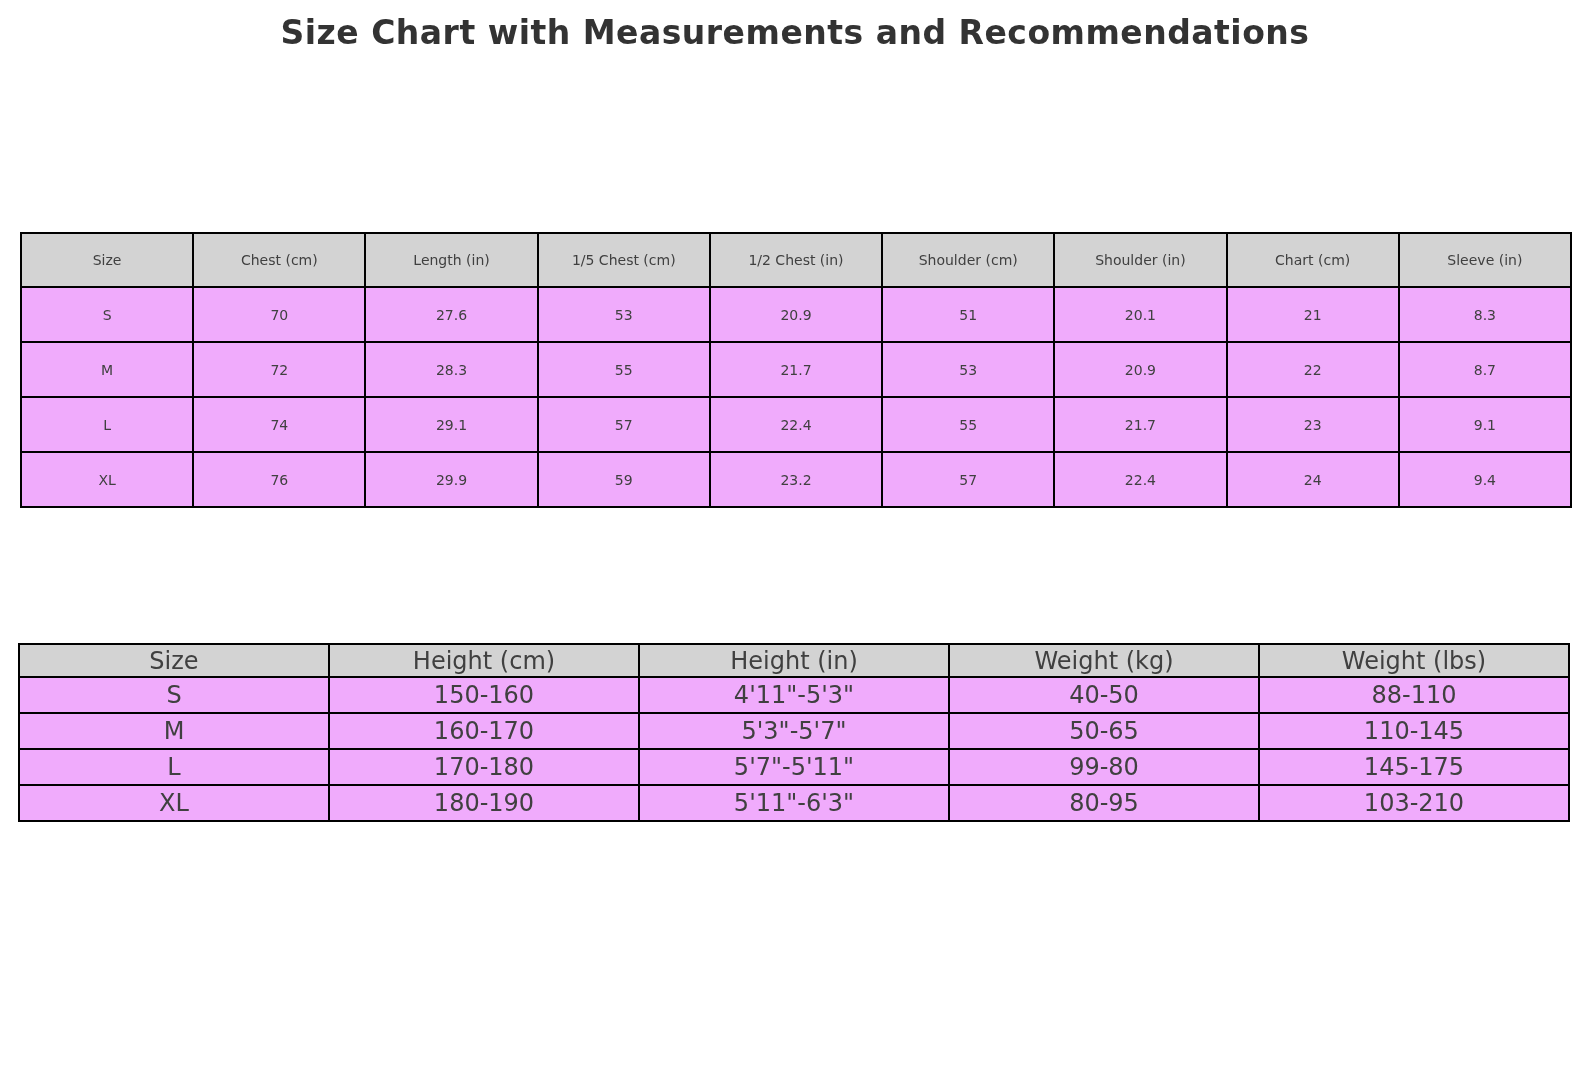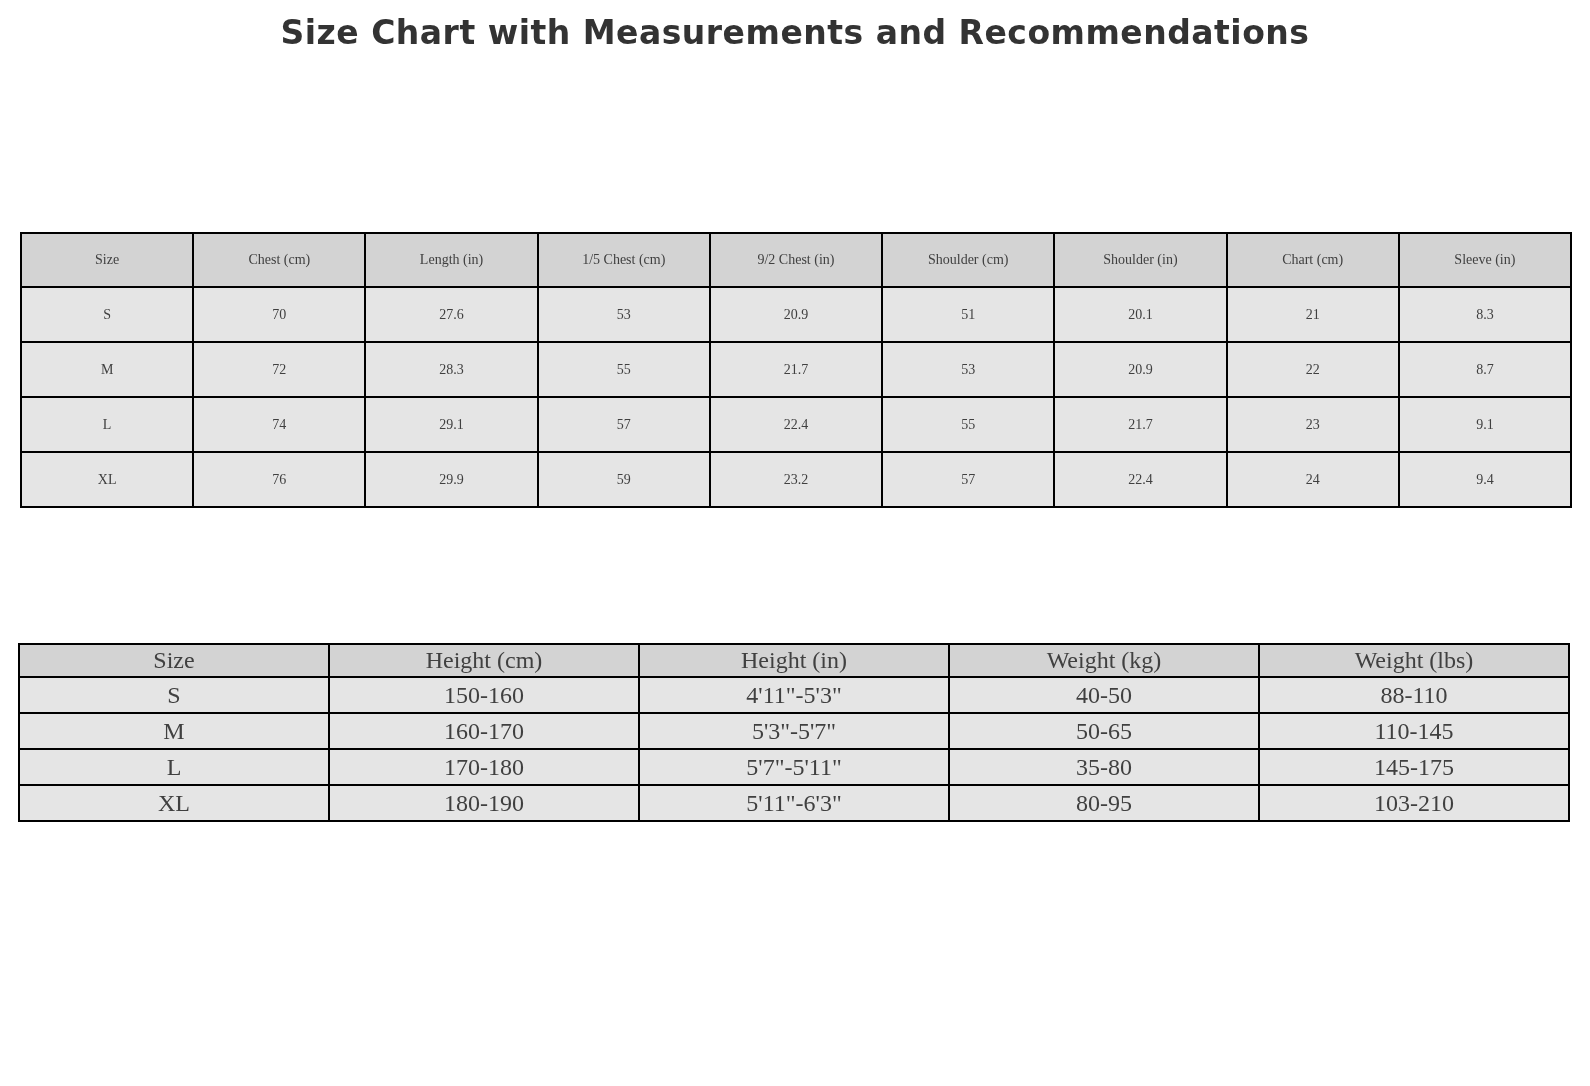--- a/index.html
+++ b/index.html
@@ -23,22 +23,21 @@
     text-align: center;
     font-size: 33px;
     font-weight: bold;
     color: #333333;
     letter-spacing: 0.5px;
   }
   table.sizes {
     position: absolute;
     border-collapse: collapse;
     table-layout: fixed;
-    background: #e5e5e5;
-    font-family: Liberation Serif, serif;
+    background: #f0abfc;
   }
   table.sizes th, table.sizes td {
     border: 2px solid #000000;
     text-align: center;
     vertical-align: middle;
     padding: 0;
     color: #404040;
     overflow: hidden;
     white-space: nowrap;
   }
@@ -72,21 +71,21 @@
 
   <div class="fig-title">Size Chart with Measurements and Recommendations</div>
 
   <table class="sizes" id="measurements">
     <thead>
       <tr>
         <th>Size</th>
         <th>Chest (cm)</th>
         <th>Length (in)</th>
         <th>1/5 Chest (cm)</th>
-        <th>9/2 Chest (in)</th>
+        <th>1/2 Chest (in)</th>
         <th>Shoulder (cm)</th>
         <th>Shoulder (in)</th>
         <th>Chart (cm)</th>
         <th>Sleeve (in)</th>
       </tr>
     </thead>
     <tbody>
       <tr>
         <td>S</td>
         <td>70</td>
@@ -156,21 +155,21 @@
         <td>M</td>
         <td>160-170</td>
         <td>5'3"-5'7"</td>
         <td>50-65</td>
         <td>110-145</td>
       </tr>
       <tr>
         <td>L</td>
         <td>170-180</td>
         <td>5'7"-5'11"</td>
-        <td>35-80</td>
+        <td>99-80</td>
         <td>145-175</td>
       </tr>
       <tr>
         <td>XL</td>
         <td>180-190</td>
         <td>5'11"-6'3"</td>
         <td>80-95</td>
         <td>103-210</td>
       </tr>
     </tbody>

